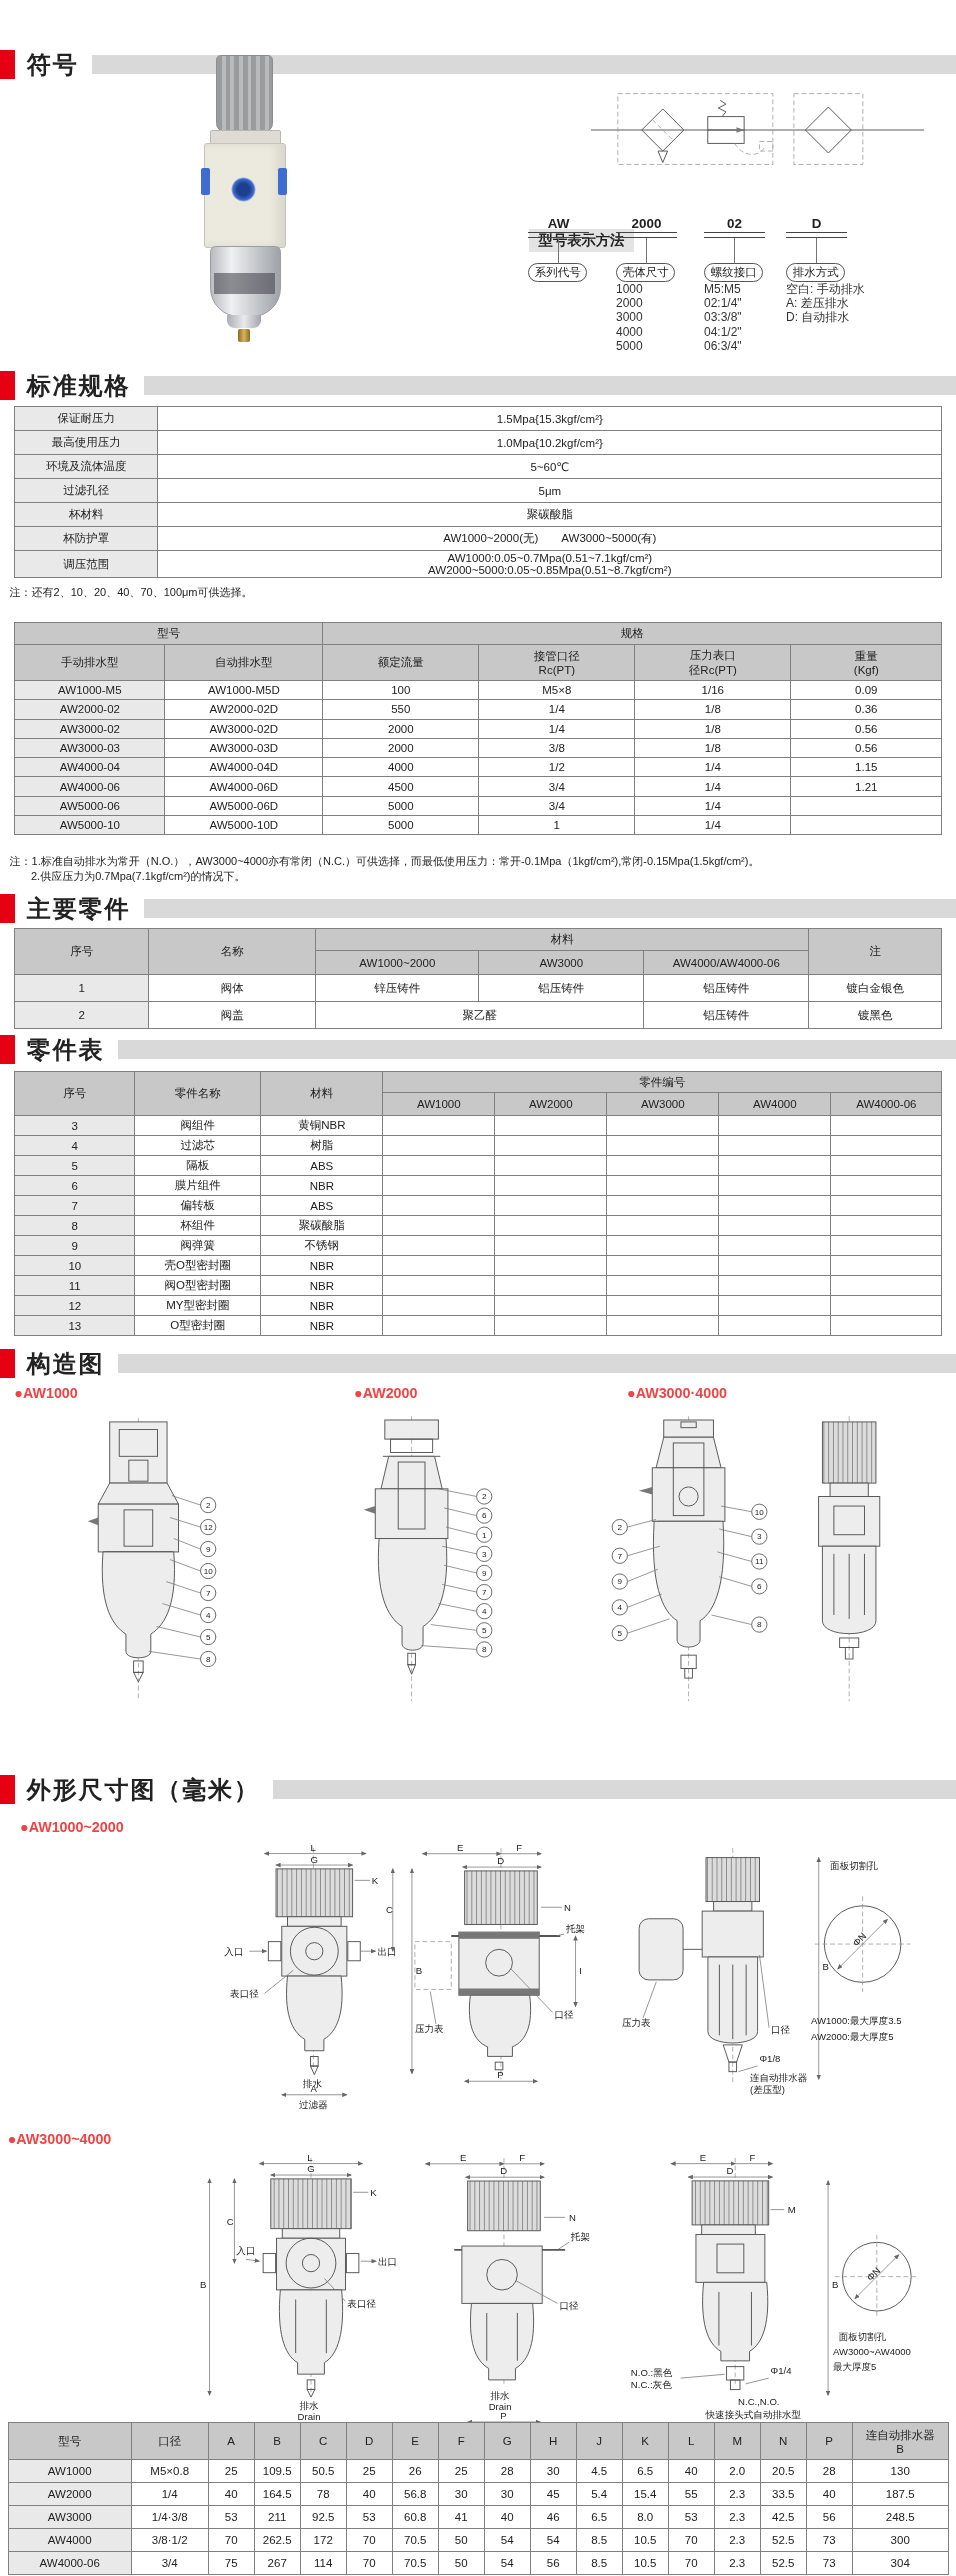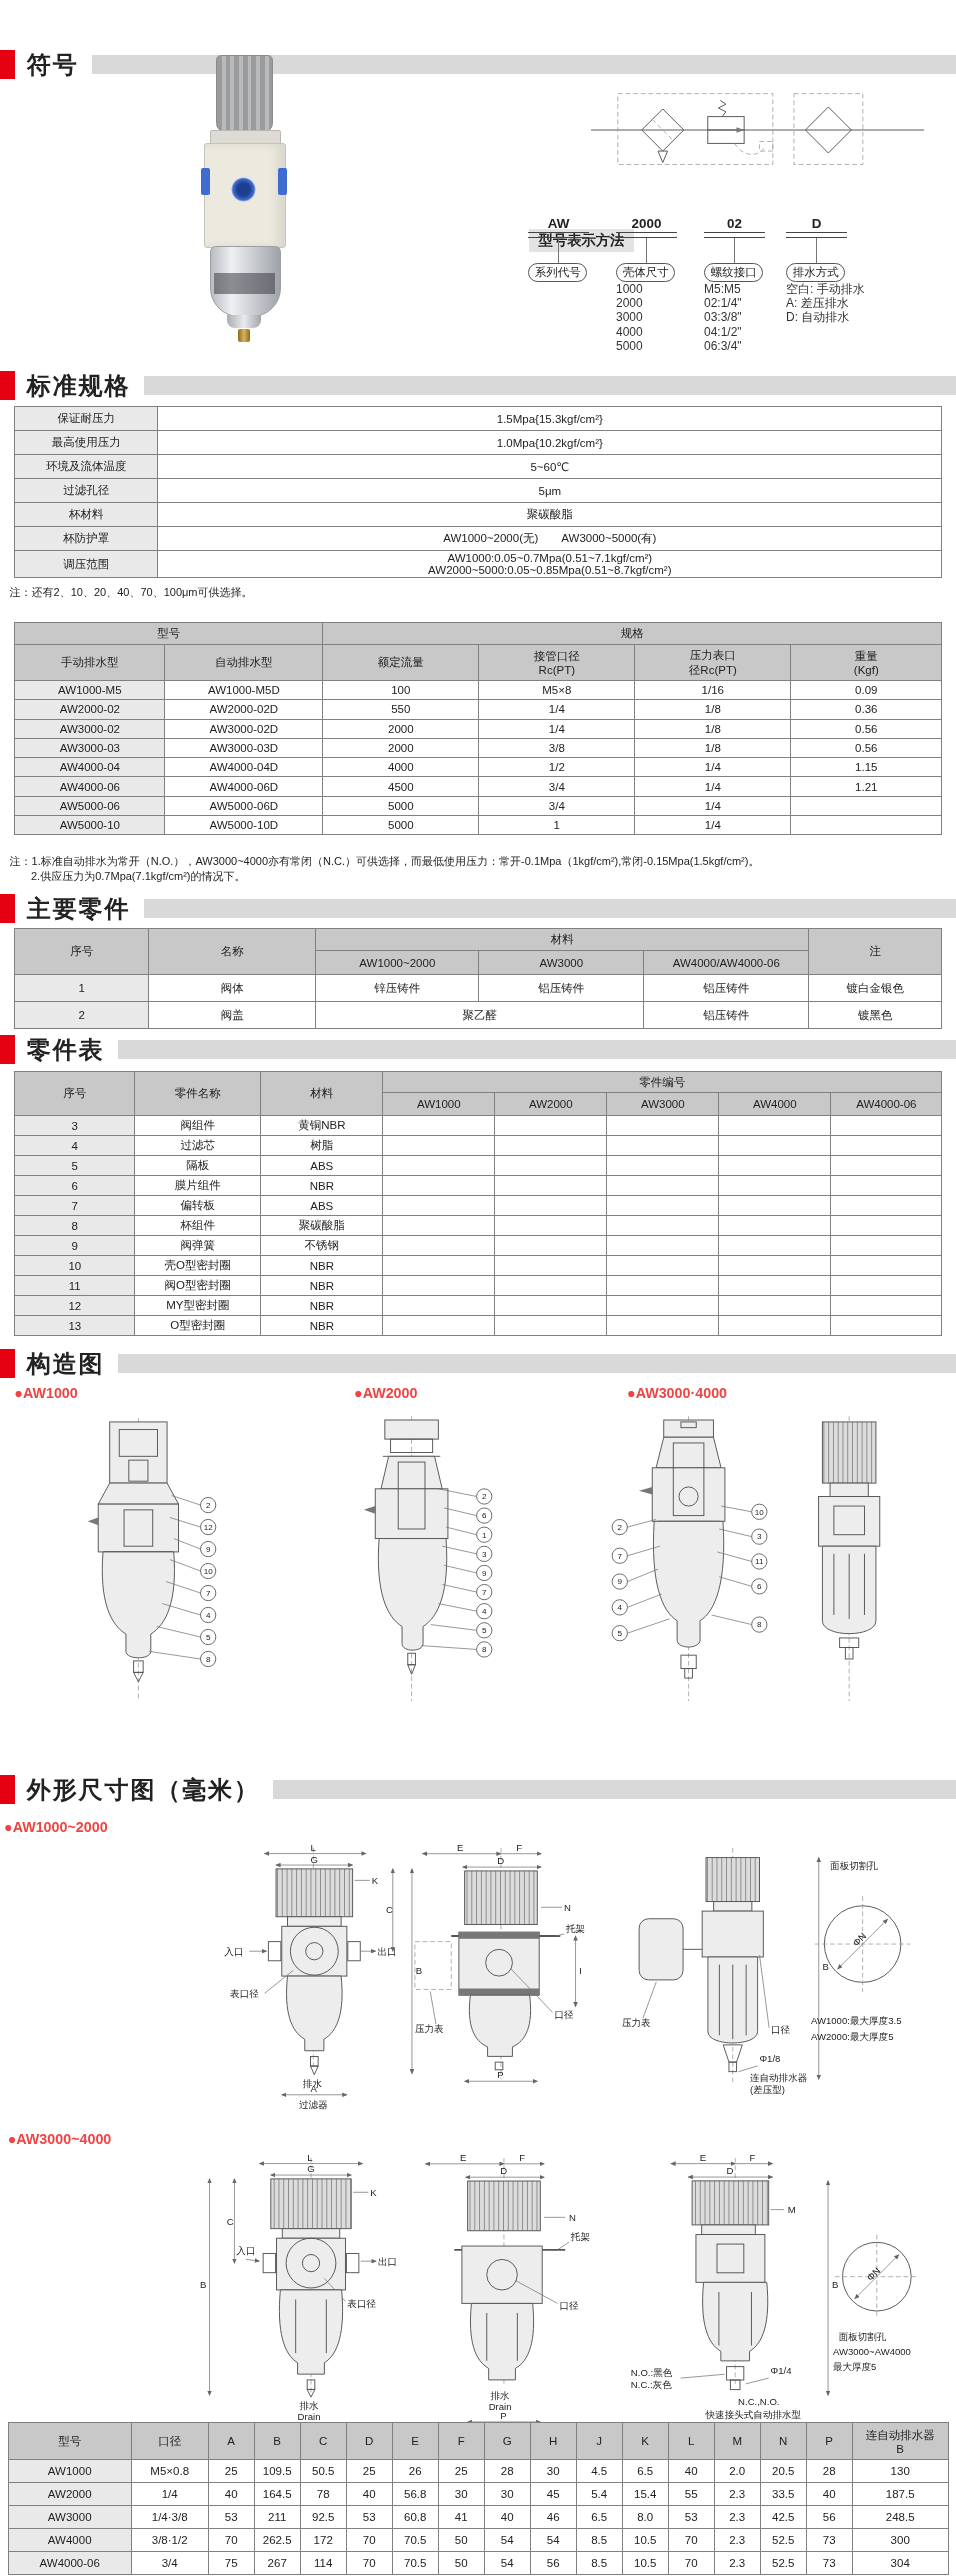--- a/index.html
+++ b/index.html
@@ -655,21 +655,21 @@
       <rect x="264" y="244" width="8" height="12" class="ln"></rect>
     </g>
   </svg>
 
   <div class="sec-head" style="top:1775px">
     <div class="red-block"></div>
     <div class="sec-title">外形尺寸图（毫米）</div>
     <div class="gray-bar"></div>
   </div>
 
-  <div class="sub-label" style="left:4px;top:1819px">●AW1000~2000</div>
+  <div class="sub-label" style="left:20px;top:1819px">●AW1000~2000</div>
 
   <svg style="left:209px;top:1844px" width="225" height="268" viewBox="0 0 235 280">
     <line x1="109" y1="4" x2="109" y2="236" class="cl"></line>
     <line x1="58" y1="10" x2="164" y2="10" class="dim" marker-start="url(#ma)" marker-end="url(#ma)"></line>
       <text x="106" y="7">L</text>
     <line x1="70" y1="22" x2="150" y2="22" class="dim" marker-start="url(#ma)" marker-end="url(#ma)"></line>
       <text x="106" y="20">G</text>
     <rect x="70" y="26" width="80" height="50" fill="url(#hatch)" stroke="#555"></rect>
     <line x1="152" y1="38" x2="168" y2="38" class="dim"></line>
       <text x="170" y="42">K</text>

